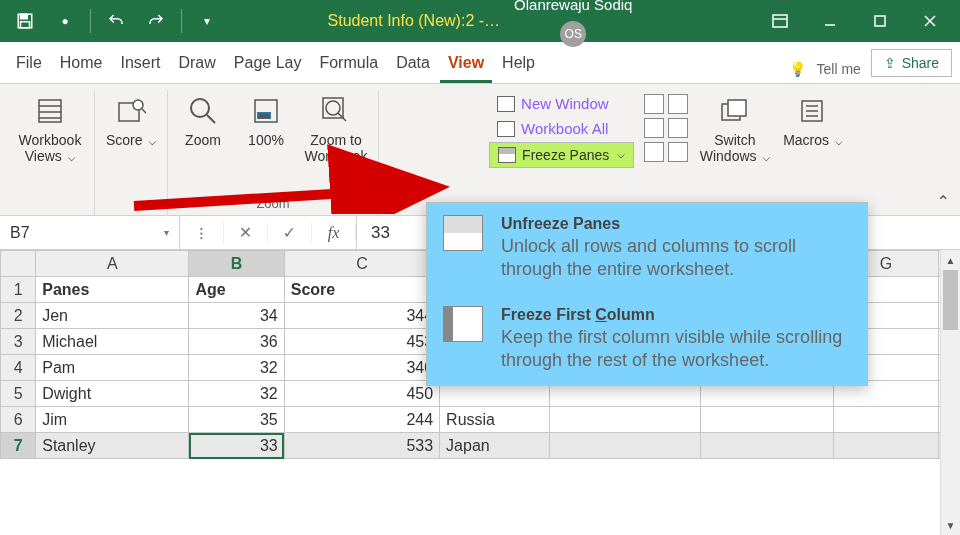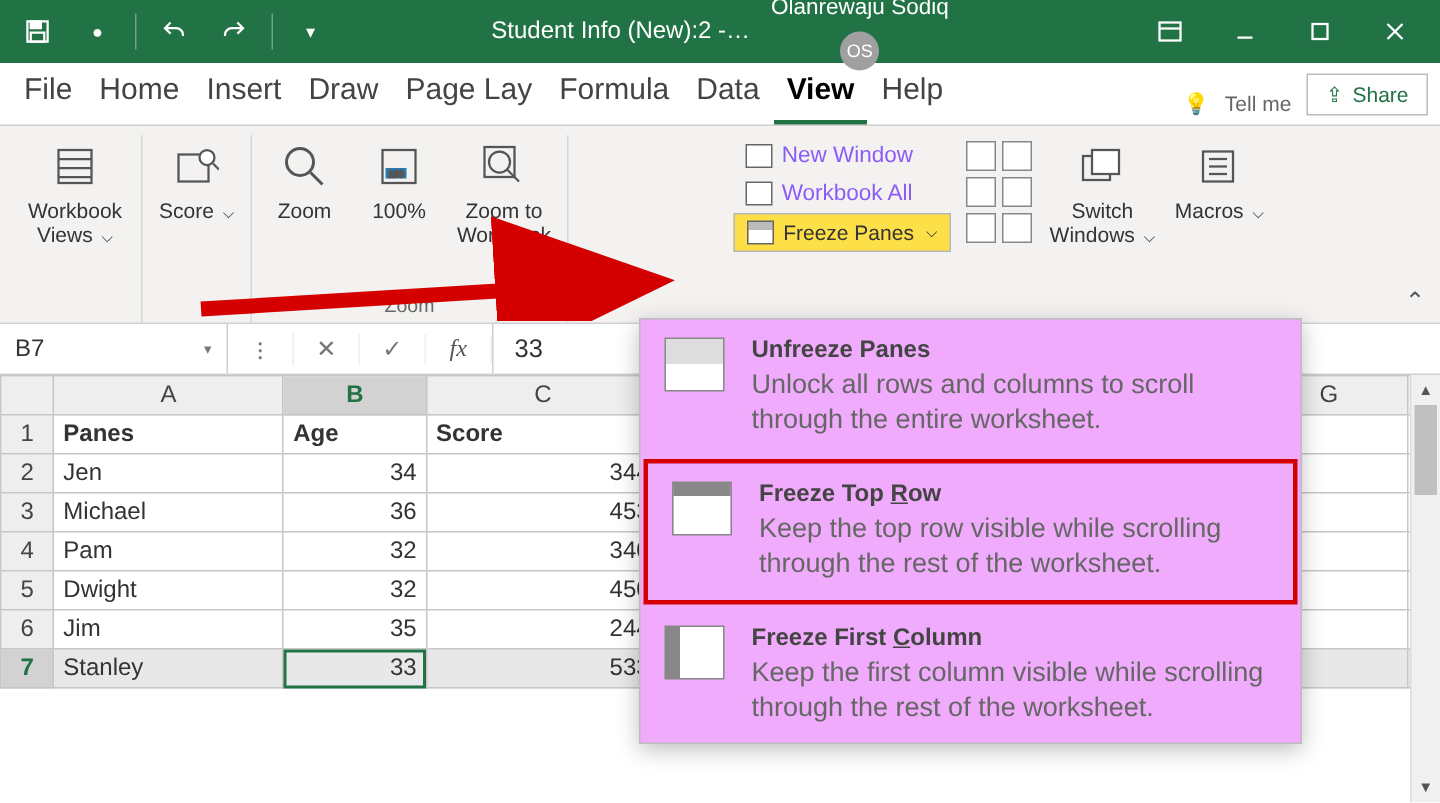--- a/index.html
+++ b/index.html
@@ -5,55 +5,55 @@
   * { box-sizing: border-box; margin: 0; padding: 0; }
   body { font-family: "Segoe UI", Arial, sans-serif; font-size: 14px; color: #333; width: 960px; height: 535px; overflow: hidden; background: #fff; position: relative; }
   
   
   .titlebar { height: 42px; background: #217346; color: #fff; display: flex; align-items: center; padding: 0 6px; position: relative; }
   .titlebar .left { display: flex; align-items: center; gap: 2px; }
   .titlebar .btn { width: 38px; height: 36px; display: flex; align-items: center; justify-content: center; color: #fff; cursor: pointer; }
   .titlebar .btn svg { width: 18px; height: 18px; }
   .titlebar .sep { width: 1px; height: 24px; background: rgba(255,255,255,0.35); margin: 0 4px; }
   .titlebar .center { position: absolute; left: 0; right: 0; display: flex; justify-content: center; align-items: center; gap: 14px; pointer-events: none; }
-  .titlebar .doc { font-size: 16px; color: #ffffff; }
+  .titlebar .doc { font-size: 16px; color: #fde047; }
   .titlebar .user { display: flex; align-items: center; gap: 8px; font-size: 15px; flex-direction: column; }
   .titlebar .avatar { width: 26px; height: 26px; border-radius: 50%; background: #a0a0a0; color: #fff; display: flex; align-items: center; justify-content: center; font-size: 12px; }
   .titlebar .right { margin-left: auto; display: flex; align-items: center; gap: 2px; }
   .titlebar .winbtn { width: 48px; height: 42px; display: flex; align-items: center; justify-content: center; cursor: pointer; }
   
   
   .tabs { height: 42px; border-bottom: 1px solid #d0d0d0; display: flex; align-items: flex-end; padding: 0 8px; background: #fff; }
-  .tab { padding: 10px 8px 8px; font-size: 20px; color: #444; cursor: pointer; border-bottom: 3px solid transparent; margin-right: 2px; }
-  .tab.active { color: #000000; font-weight: 600; border-bottom-color: #217346; }
+  .tab { padding: 10px 8px 8px; font-size: 16px; color: #444; cursor: pointer; border-bottom: 3px solid transparent; margin-right: 2px; }
+  .tab.active { color: #c2410c; font-weight: 600; border-bottom-color: #217346; }
   .tabs .spacer { flex: 1; }
   .tabs .tellme { display: flex; align-items: center; gap: 10px; padding: 0 10px 6px; color: #666; }
   .tabs .share { border: 1px solid #bbb; padding: 5px 12px; margin-bottom: 6px; display: flex; align-items: center; gap: 6px; color: #217346; cursor: pointer; }
 
   
   .ribbon { height: 132px; background: #f3f2f1; border-bottom: 1px solid #d0d0d0; display: flex; align-items: stretch; padding: 6px 6px 0; position: relative; }
   .group { display: flex; flex-direction: column; align-items: center; padding: 0 6px; border-right: 1px solid #d8d8d8; }
   .group:last-child { border-right: none; }
   .group .items { display: flex; align-items: flex-start; gap: 6px; }
   .bigbtn { width: 76px; display: flex; flex-direction: column; align-items: center; padding: 4px 2px; cursor: pointer; text-align: center; font-size: 14px; line-height: 1.15; color: #333; }
   .bigbtn .ico { width: 34px; height: 34px; margin-bottom: 4px; display: flex; align-items: center; justify-content: center; }
   .bigbtn .drop::after { content: "⌵"; font-size: 10px; margin-left: 2px; }
   .group-label { font-size: 13px; color: #666; margin-top: auto; padding-bottom: 4px; }
   .stack { display: flex; flex-direction: column; gap: 2px; padding: 2px; }
   .smbtn { display: flex; align-items: center; gap: 6px; padding: 3px 8px; font-size: 15px; cursor: pointer; color: #8b5cf6; }
   .smbtn .ico { width: 18px; height: 16px; border: 1px solid #666; background: #fff; }
-  .freeze { border: 1px solid #b7b7b7; background: #fde047; padding: 4px 8px; display: flex; align-items: center; gap: 6px; cursor: pointer; }
+  .freeze { border: 1px solid #b7b7b7; background: #bef264; padding: 4px 8px; display: flex; align-items: center; gap: 6px; cursor: pointer; }
   .freeze::after { content: "⌵"; font-size: 10px; margin-left: 2px; }
   .mini-grid { display: grid; grid-template-columns: repeat(2, 20px); grid-auto-rows: 20px; gap: 4px; padding: 4px 2px 0 2px; }
   .mini-grid .cell { border: 1px solid #888; background: #fff; }
   .ribbon .collapse { position: absolute; right: 10px; bottom: 4px; font-size: 16px; color: #555; cursor: pointer; }
 
   
   .fbar { height: 34px; display: flex; align-items: stretch; border-bottom: 1px solid #d0d0d0; }
-  .namebox { width: 152px; border-right: 1px solid #d0d0d0; display: flex; align-items: center; padding: 0 10px; }
+  .namebox { width: 180px; border-right: 1px solid #d0d0d0; display: flex; align-items: center; padding: 0 10px; }
   .namebox .val { font-size: 16px; }
   .namebox::after { content: "▾"; margin-left: auto; color: #777; font-size: 10px; }
   .fxtools { display: flex; align-items: center; border-right: 1px solid #d0d0d0; }
   .fxtools .btn { width: 44px; display:flex; align-items:center; justify-content:center; color:#777; font-size:16px; border-right:1px solid #eee; cursor:pointer;}
   .fxtools .fx { font-style: italic; font-family: Georgia, serif; color:#555;}
   .fbox { flex:1; display:flex; align-items:center; padding:0 14px; font-size:17px; }
 
   
   .gridwrap { position: relative; }
   table.sheet { border-collapse: collapse; width: 960px; table-layout: fixed; }
@@ -70,21 +70,21 @@
   tr.selrow td.active { outline: 2px solid #217346; outline-offset: -2px; position: relative; }
 
   
   .vscroll { position:absolute; right:0; top:250px; bottom:0; width:20px; background:#f0f0f0; border-left:1px solid #ddd;}
   .vscroll .up, .vscroll .dn { height:20px; display:flex; align-items:center; justify-content:center; font-size:10px; color:#555; cursor:pointer;}
   .vscroll .track { position:absolute; top:20px; bottom:20px; left:0; right:0;}
   .vscroll .thumb { position:absolute; top:0; left:2px; right:2px; height:60px; background:#c0c0c0;}
   .vscroll .dn { position:absolute; bottom:0; left:0; right:0;}
 
   
-  .dropdown { position: absolute; left: 426px; top: 212px; width: 442px; background: #f0abfc; border: 1px solid #bcbcbc; box-shadow: 0 4px 14px rgba(0,0,0,0.25); z-index: 50; }
+  .dropdown { position: absolute; left: 426px; top: 202px; width: 442px; background: #7dd3fc; border: 1px solid #bcbcbc; box-shadow: 0 4px 14px rgba(0,0,0,0.25); z-index: 50; }
   .dropdown .item { display: flex; gap: 18px; padding: 12px 16px; cursor: pointer; }
   .dropdown .item + .item { border-top: 0; }
   .dropdown .dico { width: 40px; height: 36px; flex: none; border: 1px solid #888; background: linear-gradient(#ddd 50%, #fff 50%); }
   .dropdown .txt .t { font-size: 16px; font-weight: 700; color: #444; margin-bottom: 2px; }
   .dropdown .txt .d { font-size: 18px; color: #666; line-height: 1.3; }
   .dropdown .item.boxed { border: 3px solid #d40000; margin: 2px; }
   .underline { text-decoration: underline; }
 
   
   .arrow { position: absolute; left: 130px; top: 134px; z-index: 60; pointer-events:none;}
@@ -415,27 +415,20 @@
 </div>
 
 <div class="dropdown">
   <div class="item">
     <div class="dico"></div>
     <div class="txt">
       <div class="t">Unfreeze Panes</div>
       <div class="d">Unlock all rows and columns to scroll through the entire worksheet.</div>
     </div>
   </div>
-  <div class="item boxed">
-    <div class="dico" style="background:linear-gradient(#888 25%, #fff 25%)"></div>
-    <div class="txt">
-      <div class="t"><span>Freeze Top </span><span class="underline">R</span><span>ow</span></div>
-      <div class="d">Keep the top row visible while scrolling through the rest of the worksheet.</div>
-    </div>
-  </div>
   <div class="item">
     <div class="dico" style="background:linear-gradient(90deg,#888 25%, #fff 25%)"></div>
     <div class="txt">
       <div class="t"><span>Freeze First </span><span class="underline">C</span><span>olumn</span></div>
       <div class="d">Keep the first column visible while scrolling through the rest of the worksheet.</div>
     </div>
   </div>
 </div>
 
 <svg class="arrow" width="320" height="80">

